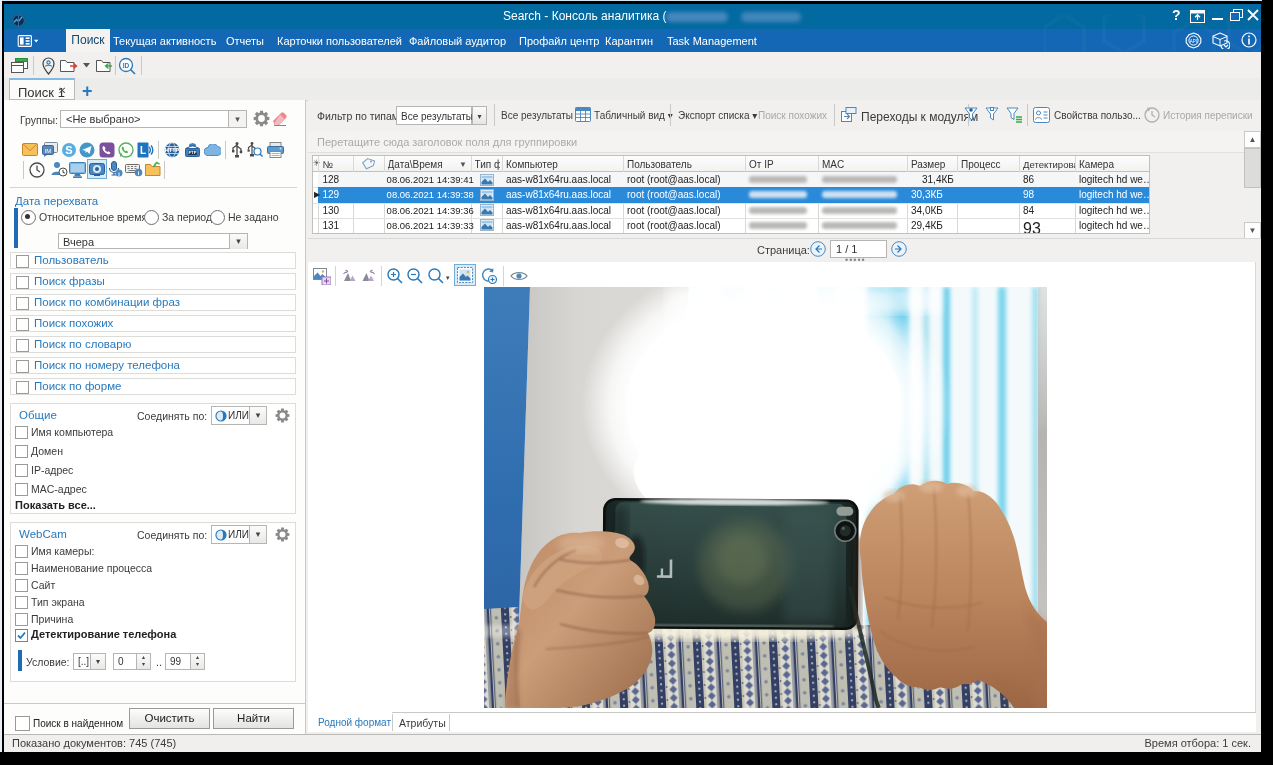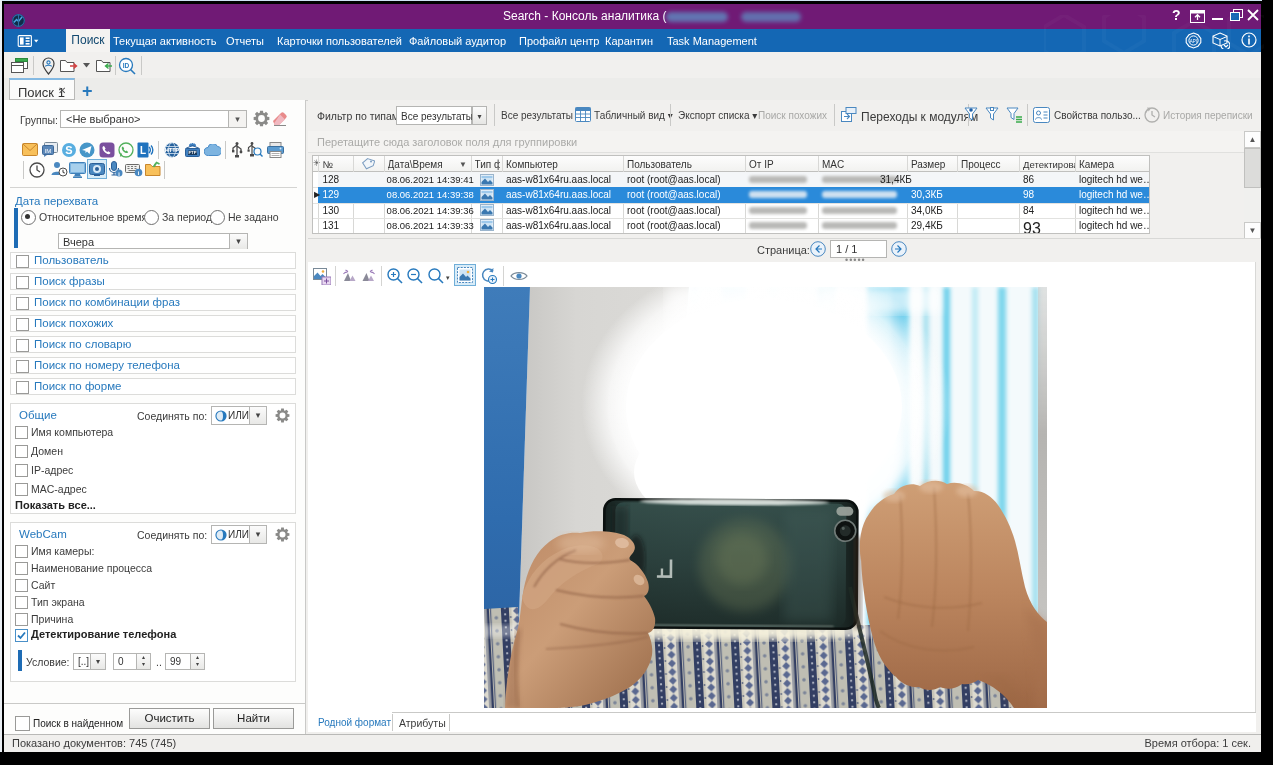--- a/index.html
+++ b/index.html
@@ -3,21 +3,21 @@
 <meta charset="utf-8">
 <style>
   html,body{margin:0;padding:0;}
   body{width:1273px;height:765px;background:#000;position:relative;overflow:hidden;
        font-family:"Liberation Sans",sans-serif;-webkit-font-smoothing:antialiased;}
   .abs{position:absolute;}
   #win{left:4px;top:4px;width:1257px;height:748px;background:#f0efed;}
   #topline{left:0;top:0;width:1262px;height:1px;background:#cfe3f3;}
   #leftline{left:0;top:0;width:2px;height:752px;background:#e9eef3;}
   
-  #title{left:0;top:0;width:1257px;height:25px;background:#701a75;}
+  #title{left:0;top:0;width:1257px;height:25px;background:#0369a1;}
   #menubar{left:0;top:25px;width:1257px;height:23px;background:#1467b4;}
   .ttxt{color:#fff;font-size:12px;}
   .mtab{color:#fff;font-size:11px;position:absolute;top:6px;}
   #atab{position:absolute;background:#f4f3f1;color:#11486f;font-size:12px;
         left:62px;top:0px;width:44px;height:23px;text-align:center;line-height:23px;}
   
   #toolbar{left:0;top:48px;width:1257px;height:26px;background:#f1f0ee;}
   
   #tabbar{left:0;top:74px;width:1257px;height:22px;background:#ececea;border-bottom:1px solid #cfcfcd;}
   #doctab{position:absolute;left:5px;top:0px;width:66px;height:22px;background:#fbfbfa;
@@ -488,21 +488,21 @@
       <svg style="position:absolute;left:166.5px;top:17.5px;" width="14" height="12" viewBox="0 0 14 12">
           <rect x="0.5" y="0.5" width="13" height="11" fill="#eef4fa" stroke="#9ab4cc"></rect>
           <rect x="1.5" y="1.5" width="11" height="9" fill="#cfe4f4"></rect>
           <path d="M1.5 8 L5 4.5 L8 8 L10 6 L12.5 8.5 V10.5 H1.5 Z" fill="#3a78b0"></path>
           <path d="M1.5 3 h11" stroke="#8ec0e8" stroke-width="1.5"></path>
         </svg>
       <div style="position:absolute;left:193px;top:18px;font-size:10px;color:#222;white-space:nowrap;">aas-w81x64ru.aas.local</div>
       <div style="position:absolute;left:314px;top:18px;font-size:10px;color:#222;white-space:nowrap;">root (root@aas.local)</div>
       <div style="position:absolute;left:436px;top:20px;width:58px;height:7px;background:#b9b9b7;border-radius:3px;filter:blur(1.5px);"></div>
       <div style="position:absolute;left:509px;top:20px;width:75px;height:7px;background:#b9b9b7;border-radius:3px;filter:blur(1.5px);"></div>
-      <div style="position:absolute;left:567px;top:18px;font-size:10px;color:#222;">31,4КБ</div>
+      <div style="position:absolute;left:609px;top:18px;font-size:10px;color:#222;">31,4КБ</div>
       <div style="position:absolute;left:710px;top:18px;font-size:10px;color:#222;">86</div>
       <div style="position:absolute;left:766px;top:18px;font-size:10px;color:#222;white-space:nowrap;overflow:hidden;width:70px;">logitech hd we…</div>
       <div style="position:absolute;left:0;top:31.25px;width:836px;height:1px;background:#e2e2e0;"></div>
       <div style="position:absolute;left:5.4px;top:31.25px;width:830.6px;height:15.25px;background:#2a8ada;"></div>
       <div style="position:absolute;left:1px;top:34.25px;font-size:8px;color:#222;">▶</div>
       <div style="position:absolute;left:9.4px;top:33.25px;font-size:10px;color:#fff;">129</div>
       <div style="position:absolute;left:73.6px;top:33.25px;font-size:9.5px;color:#fff;white-space:nowrap;">08.06.2021 14:39:38</div>
       <svg style="position:absolute;left:166.5px;top:32.75px;" width="14" height="12" viewBox="0 0 14 12">
           <rect x="0.5" y="0.5" width="13" height="11" fill="#eef4fa" stroke="#9ab4cc"></rect>
           <rect x="1.5" y="1.5" width="11" height="9" fill="#cfe4f4"></rect>

